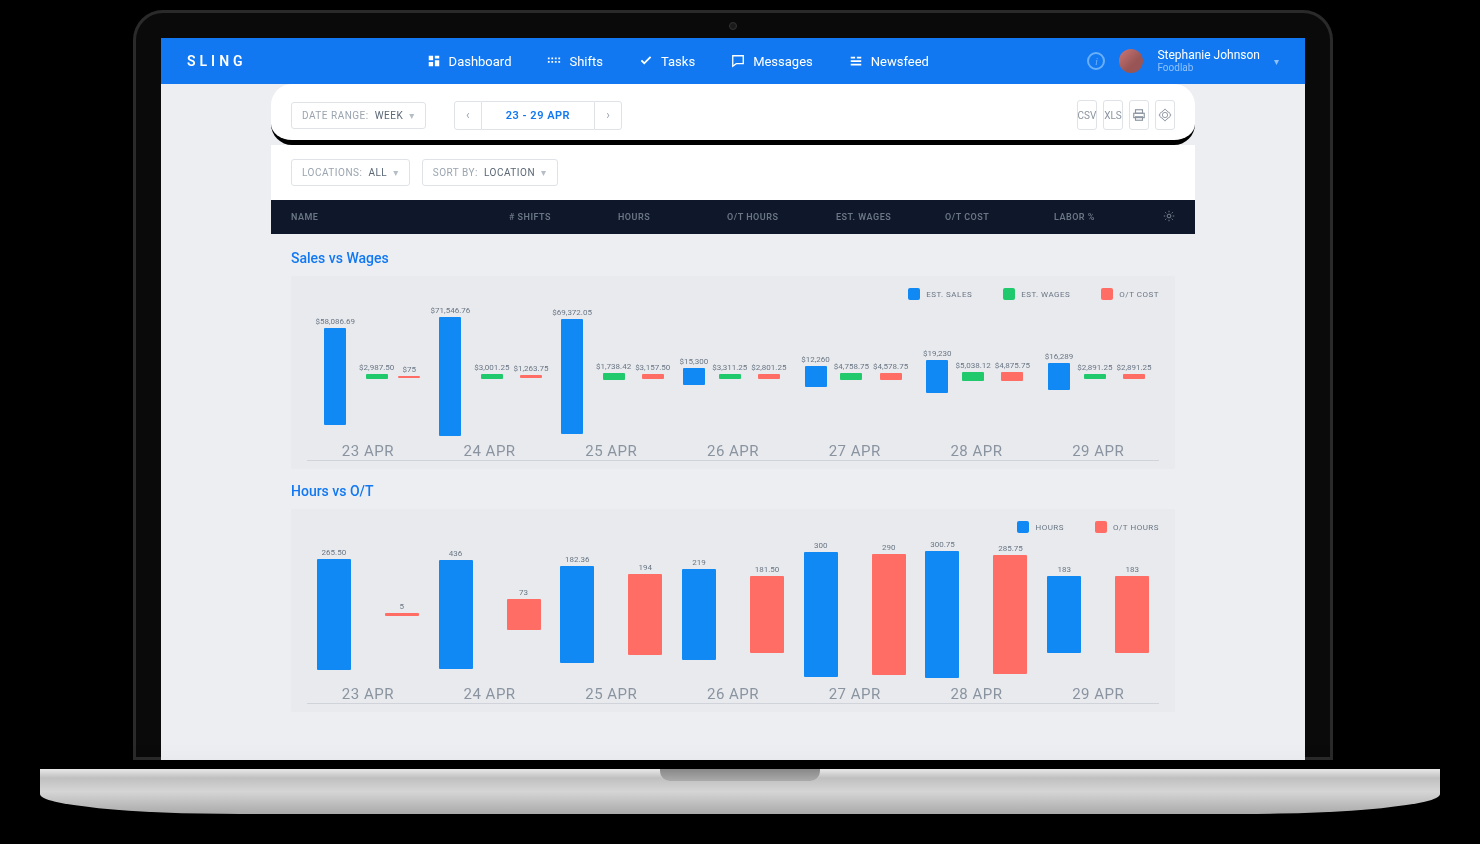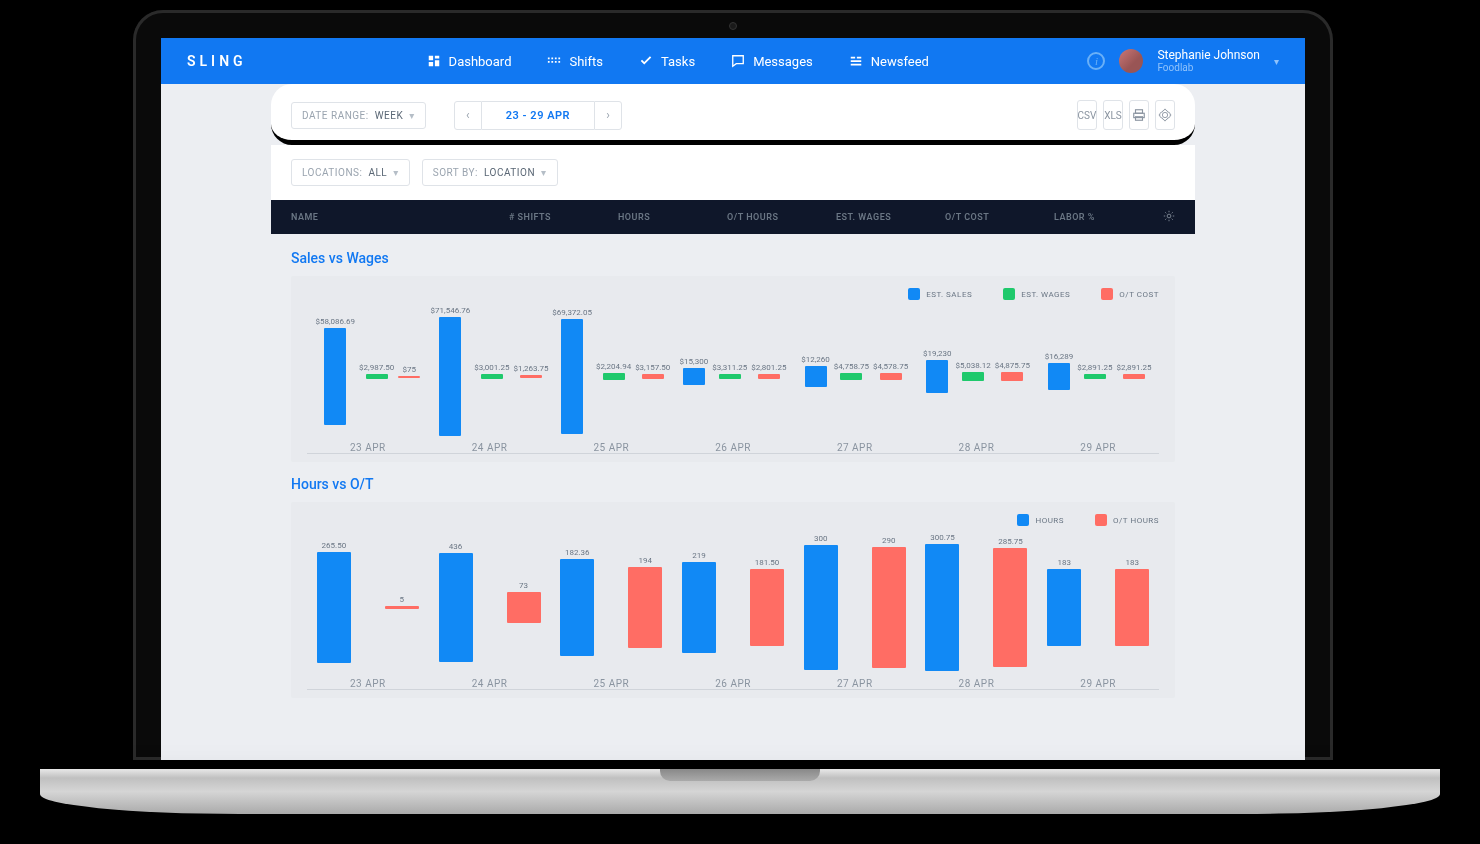--- a/index.html
+++ b/index.html
@@ -247,21 +247,21 @@
   font-size:8px;
   color:#6a7684;
   margin-bottom:2px;
   white-space:nowrap;
 }
 .bar { width:22px; border-radius:1px; }
 .bar.blue  { background:#1189f5; }
 .bar.green { background:#1fc96c; }
 .bar.red   { background:#ff6d64; }
 .day-label {
-  font-size:10px;
+  font-size:15px;
   color:#8a94a0;
   margin-top:6px;
   letter-spacing:.5px;
   text-align:center;
 }
 
 #chart1 .bars { height:130px; }
 #chart2 .bars { height:140px; }
 #chart2 .bar { width:34px; }
 .chart2-gap { width:26px; }
@@ -429,21 +429,21 @@
               </div>
               <div class="day-label">24 APR</div>
             </div>
             <div class="day-col">
               <div class="bars">
                 <div class="bar-wrap">
                   <div class="bar-label">$69,372.05</div>
                   <div class="bar blue" style="height: 115.62px; width: 22px;"></div>
                 </div>
                 <div class="bar-wrap">
-                  <div class="bar-label">$2,204.94</div>
+                  <div class="bar-label">$1,738.42</div>
                   <div class="bar green" style="height: 6.04583px; width: 22px;"></div>
                 </div>
                 <div class="bar-wrap">
                   <div class="bar-label">$3,157.50</div>
                   <div class="bar red" style="height: 5.2625px; width: 22px;"></div>
                 </div>
               </div>
               <div class="day-label">25 APR</div>
             </div>
             <div class="day-col">

